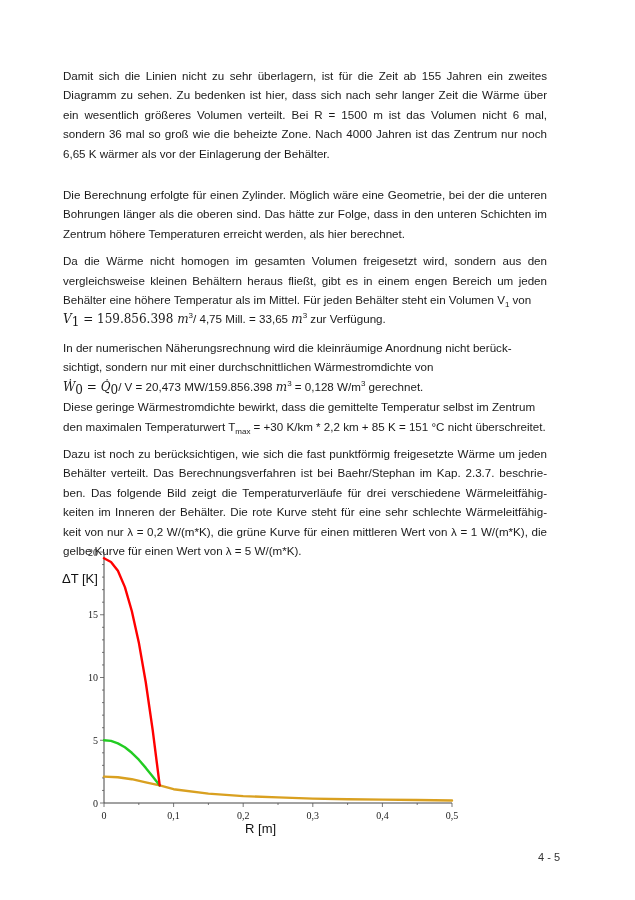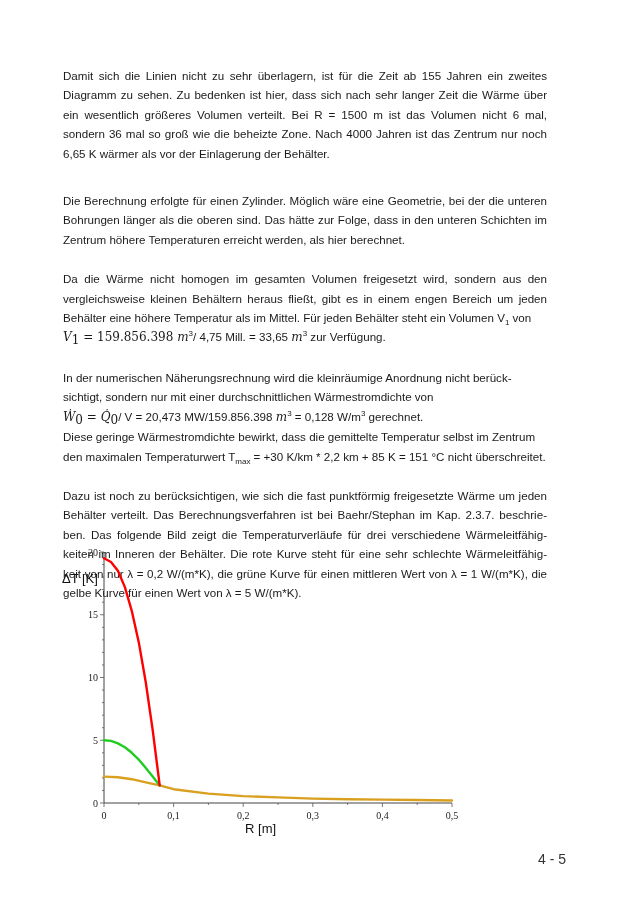--- a/index.html
+++ b/index.html
@@ -1,27 +1,27 @@
 <!DOCTYPE html>
 <html><head>
 <meta charset="utf-8">
 <style>
   html, body { margin: 0; padding: 0; background: #ffffff; }
   body { width: 635px; height: 900px; position: relative; overflow: hidden;
          font-family: "Liberation Sans", sans-serif; color: #1a1a1a; }
   .page { position: absolute; left: 63px; top: 66px; width: 484px; }
   p { margin: 0; font-size: 11.6px; line-height: 19.4px; text-align: justify; }
-  p.gap-lg { margin-top: 28px; }
-  p.gap { margin-top: 20px; }
+  p.gap-lg { margin-top: 22px; }
+  p.gap { margin-top: 8px; }
   .math { font-family: "DejaVu Serif", serif; font-style: italic; font-size: 12px; }
   .mathn { font-family: "DejaVu Serif", serif; font-size: 12px; }
   sub, sup { font-size: 8px; line-height: 0; }
   .chart { position: absolute; left: 60px; top: 540px; width: 420px; height: 320px; }
   .chart svg { position: absolute; left: 0; top: 0; }
-  .pagenum { position: absolute; left: 538px; top: 851px; font-size: 14px; color: #333; }
+  .pagenum { position: absolute; left: 538px; top: 851px; font-size: 11px; color: #333; }
 </style>
 </head>
 <body>
 
 <div class="page">
   <p>Damit sich die Linien nicht zu sehr überlagern, ist für die Zeit ab 155 Jahren ein zweites Diagramm zu sehen. Zu bedenken ist hier, dass sich nach sehr langer Zeit die Wärme über ein wesentlich größeres Volumen verteilt. Bei R = 1500 m ist das Volumen nicht 6 mal, sondern 36 mal so groß wie die beheizte Zone. Nach 4000 Jahren ist das Zentrum nur noch 6,65 K wärmer als vor der Einlagerung der Behälter.</p>
 
   <p class="gap-lg">Die Berechnung erfolgte für einen Zylinder. Möglich wäre eine Geometrie, bei der die unteren Bohrungen länger als die oberen sind. Das hätte zur Folge, dass in den unteren Schichten im Zentrum höhere Temperaturen erreicht werden, als hier berechnet.</p>
 
   <p class="gap"><span>Da die Wärme nicht homogen im gesamten Volumen freigesetzt wird, sondern aus den vergleichsweise kleinen Behältern heraus fließt, gibt es in einem engen Bereich um jeden Behälter eine höhere Temperatur als im Mittel. Für jeden Behälter steht ein Volumen V</span><sub>1</sub><span> von</span><br><span class="math">V</span><sub class="mathn">1</sub><span class="mathn"> = 159.856.398 </span><span class="math">m</span><sup>3</sup><span>/ 4,75 Mill. = 33,65 </span><span class="math">m</span><sup>3</sup><span> zur Verfügung.</span></p>

